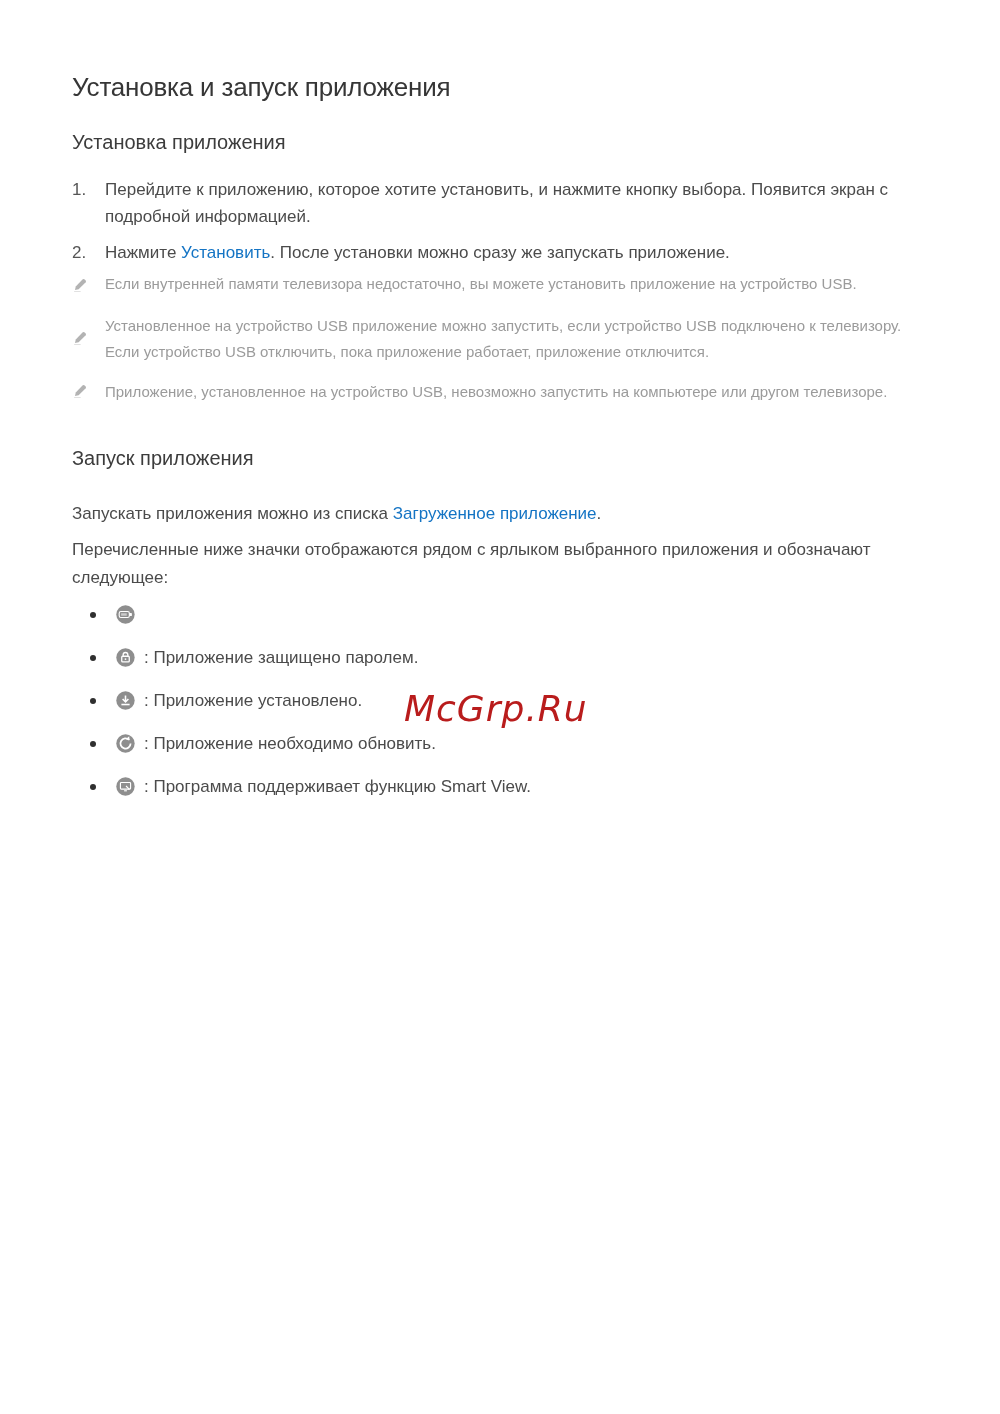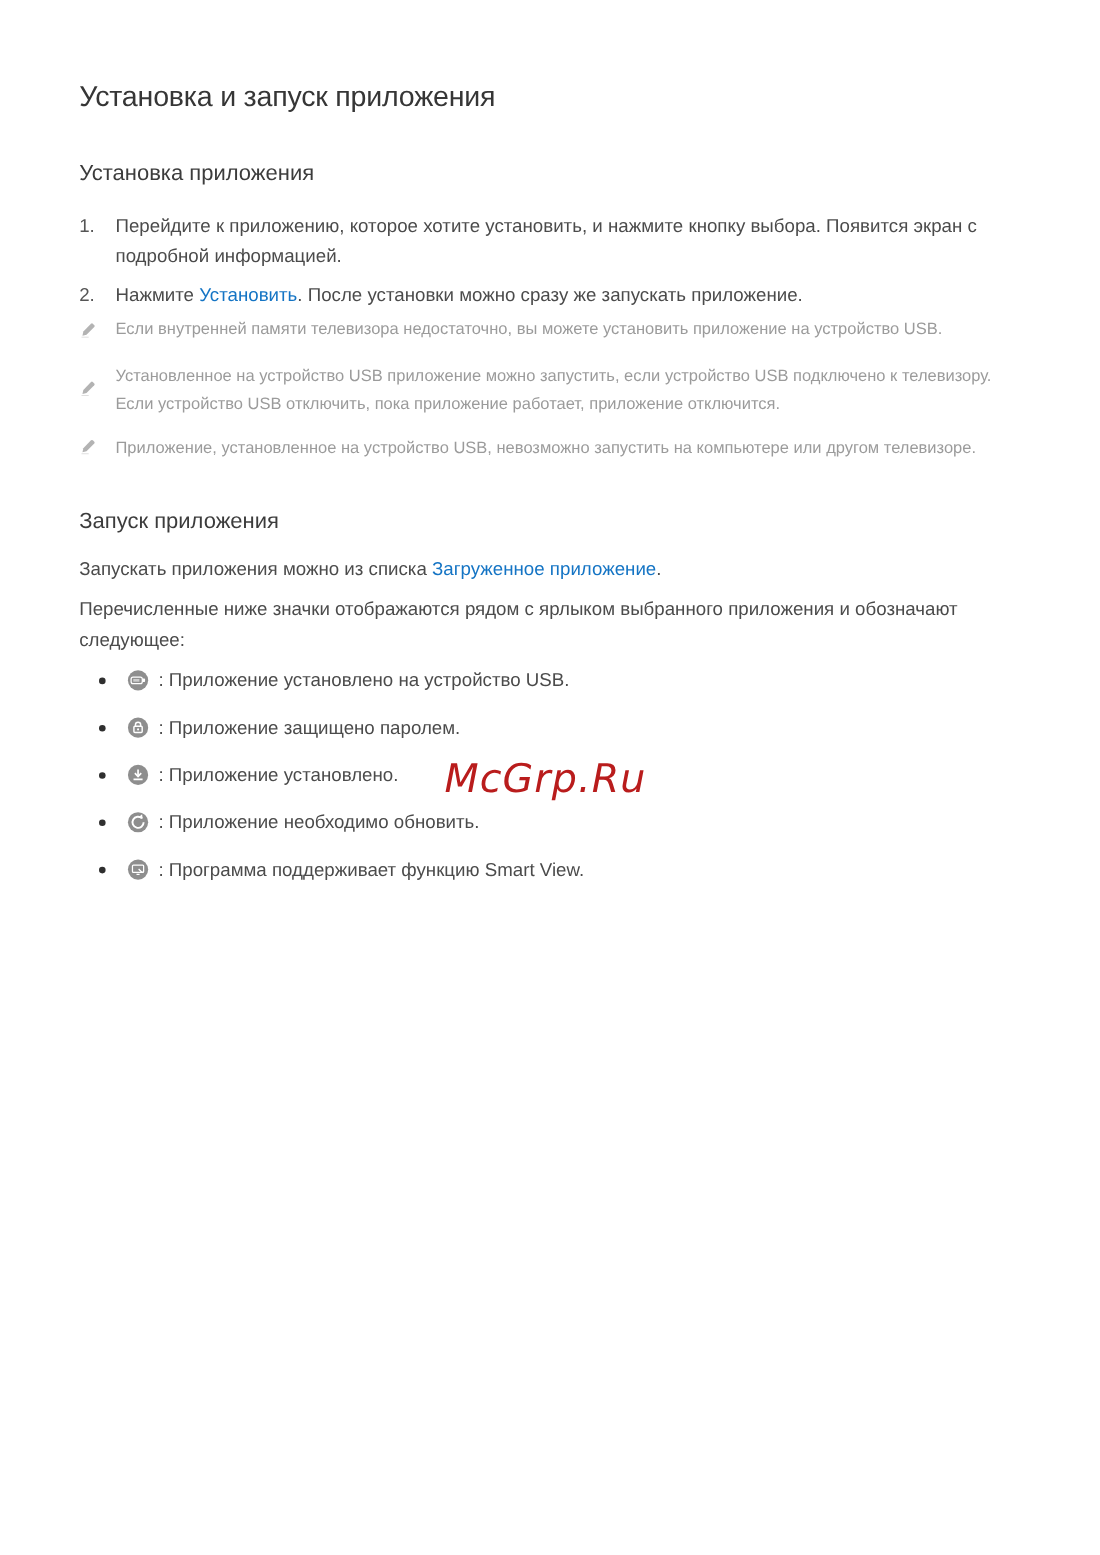--- a/index.html
+++ b/index.html
@@ -20,21 +20,21 @@
     line-height: 34px;
     font-weight: normal;
     color: #363636;
     letter-spacing: -0.2px;
   }
   h2.section-heading {
     font-size: 20px;
     line-height: 28px;
     font-weight: normal;
     color: #3c3c3c;
-    margin-top: 40px;
+    margin-top: 24px;
   }
   h2.section-heading.launch { margin-top: 37px; }
 
   .steps { margin-top: 20px; }
   .step {
     display: flex;
     align-items: flex-start;
     gap: 10px;
     font-size: 17px;
     line-height: 27px;
@@ -59,21 +59,21 @@
   }
   .note + .note { margin-top: 12px; align-items: center; }
   .note-icon { flex: 0 0 18px; padding-top: 4px; }
   .note-text { flex: 1; }
 
   p.body-para {
     font-size: 17px;
     line-height: 27px;
     color: #4b4b4b;
   }
-  p.intro-para { margin-top: 16px; }
+  p.intro-para { margin-top: 28px; }
   p.icons-intro { margin-top: 9px; line-height: 28px; }
 
   .legend { margin-top: 9px; list-style: none; }
   .legend-item {
     display: flex;
     align-items: center;
     gap: 8px;
     font-size: 17px;
     line-height: 27px;
     color: #4b4b4b;
@@ -182,21 +182,20 @@
       <li class="legend-item">
         <span class="bullet-dot"></span>
         <span class="legend-icon">
           <svg viewBox="0 0 24 24">
               <circle cx="12" cy="12" r="10.5" fill="#8e8e8e"></circle>
               <rect x="4.8" y="8.6" width="11.6" height="6.8" rx="2" fill="none" stroke="#ffffff" stroke-width="1.3"></rect>
               <rect x="16.4" y="10.2" width="2.9" height="3.6" rx="0.8" fill="#ffffff"></rect>
               <rect x="7" y="10.6" width="6.4" height="2.8" fill="#ffffff" opacity="0.55"></rect>
             </svg>
         </span>
-        <span class="legend-text">: Приложение установлено на устройство USB.</span>
       </li>
       <li class="legend-item">
         <span class="bullet-dot"></span>
         <span class="legend-icon">
           <svg viewBox="0 0 24 24">
               <circle cx="12" cy="12" r="10.5" fill="#8e8e8e"></circle>
               <path d="M9.3 10.6V9a2.7 2.7 0 0 1 5.4 0v1.6" fill="none" stroke="#ffffff" stroke-width="1.5"></path>
               <rect x="7.7" y="10.6" width="8.6" height="6.4" rx="1.1" fill="none" stroke="#ffffff" stroke-width="1.5"></rect>
               <circle cx="12" cy="13.8" r="1.05" fill="#ffffff"></circle>
             </svg>

